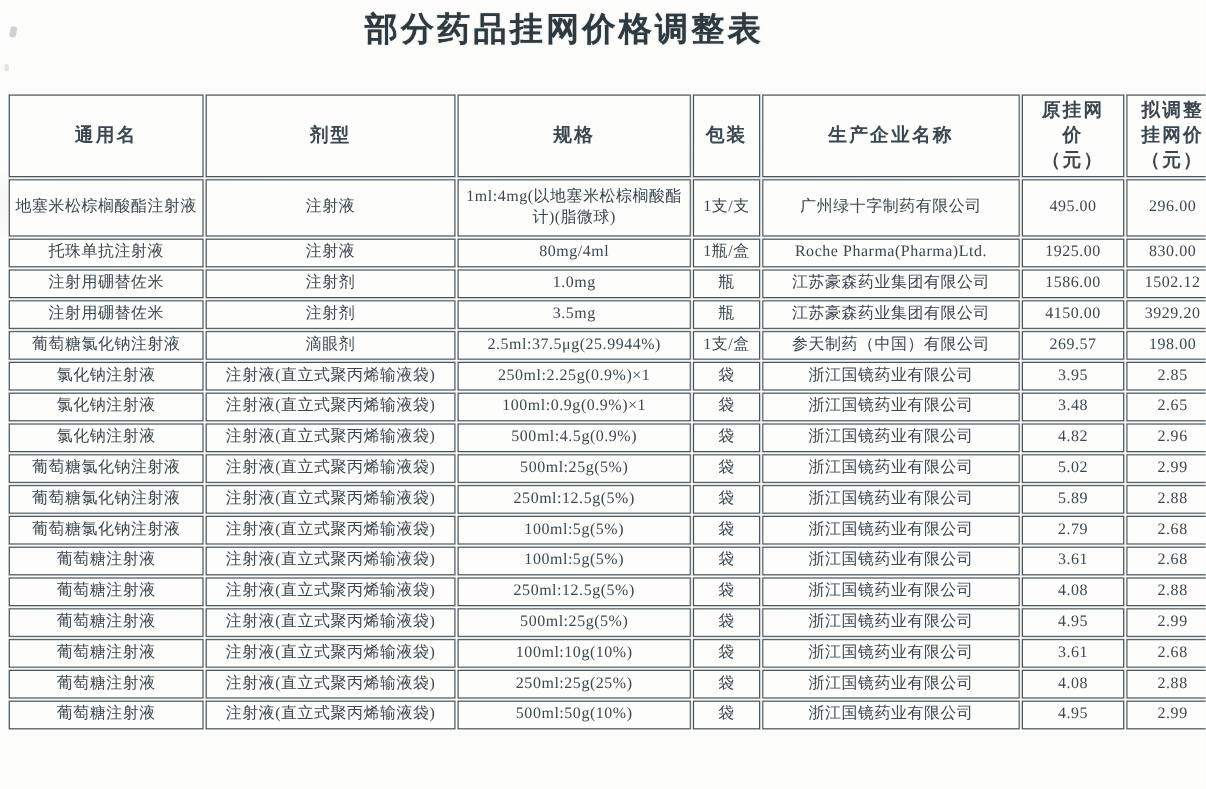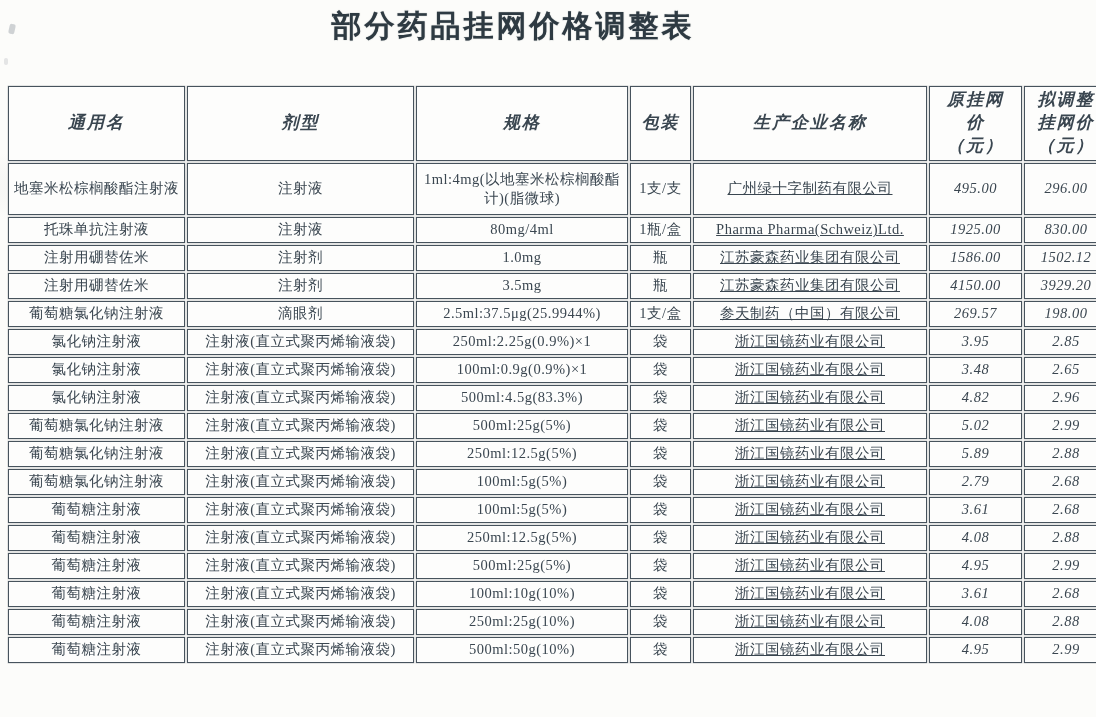--- a/index.html
+++ b/index.html
@@ -55,33 +55,32 @@
     overflow: hidden;
     box-shadow: 0 0 0 0.4px rgba(71,83,93,0.35);
   }
   table.grid th {
     height: 72px;
     font-size: 17px;
     font-weight: 700;
     letter-spacing: 2px;
     white-space: pre-line;
     line-height: 1.35;
-    font-style: italic;
   }
   table.grid td {
     height: 26px;
     font-size: 14.5px;
     letter-spacing: 0.5px;
     line-height: 1.3;
   }
   tbody tr.tall td { height: 52px; }
-  td.c-num  { font-size: 15px; letter-spacing: 0.5px; font-style: italic; }
+  td.c-num  { font-size: 15px; letter-spacing: 0.5px; }
   td.c-spec { font-size: 14px; letter-spacing: 0; }
   td.c-form { font-size: 14px; letter-spacing: 0; }
-  td.c-co   { font-size: 14.5px; letter-spacing: 1px; text-decoration: underline; }
+  td.c-co   { font-size: 14.5px; letter-spacing: 1px; }
 </style>
 </head>
 <body>
 
 <div class="page">
   <div class="scan-mark mark1"></div>
   <div class="scan-mark mark2"></div>
 
   <h1 class="title">部分药品挂网价格调整表</h1>
 
@@ -118,21 +117,21 @@
           <td class="c-pack">1支/支</td>
           <td class="c-co">广州绿十字制药有限公司</td>
           <td class="c-num">495.00</td>
           <td class="c-num">296.00</td>
         </tr>
         <tr>
           <td class="c-name">托珠单抗注射液</td>
           <td class="c-form">注射液</td>
           <td class="c-spec">80mg/4ml</td>
           <td class="c-pack">1瓶/盒</td>
-          <td class="c-co">Pharma Pharma(Schweiz)Ltd.</td>
+          <td class="c-co">Roche Pharma(Pharma)Ltd.</td>
           <td class="c-num">1925.00</td>
           <td class="c-num">830.00</td>
         </tr>
         <tr>
           <td class="c-name">注射用硼替佐米</td>
           <td class="c-form">注射剂</td>
           <td class="c-spec">1.0mg</td>
           <td class="c-pack">瓶</td>
           <td class="c-co">江苏豪森药业集团有限公司</td>
           <td class="c-num">1586.00</td>
@@ -170,21 +169,21 @@
           <td class="c-form">注射液(直立式聚丙烯输液袋)</td>
           <td class="c-spec">100ml:0.9g(0.9%)×1</td>
           <td class="c-pack">袋</td>
           <td class="c-co">浙江国镜药业有限公司</td>
           <td class="c-num">3.48</td>
           <td class="c-num">2.65</td>
         </tr>
         <tr>
           <td class="c-name">氯化钠注射液</td>
           <td class="c-form">注射液(直立式聚丙烯输液袋)</td>
-          <td class="c-spec">500ml:4.5g(83.3%)</td>
+          <td class="c-spec">500ml:4.5g(0.9%)</td>
           <td class="c-pack">袋</td>
           <td class="c-co">浙江国镜药业有限公司</td>
           <td class="c-num">4.82</td>
           <td class="c-num">2.96</td>
         </tr>
         <tr>
           <td class="c-name">葡萄糖氯化钠注射液</td>
           <td class="c-form">注射液(直立式聚丙烯输液袋)</td>
           <td class="c-spec">500ml:25g(5%)</td>
           <td class="c-pack">袋</td>
@@ -242,21 +241,21 @@
           <td class="c-form">注射液(直立式聚丙烯输液袋)</td>
           <td class="c-spec">100ml:10g(10%)</td>
           <td class="c-pack">袋</td>
           <td class="c-co">浙江国镜药业有限公司</td>
           <td class="c-num">3.61</td>
           <td class="c-num">2.68</td>
         </tr>
         <tr>
           <td class="c-name">葡萄糖注射液</td>
           <td class="c-form">注射液(直立式聚丙烯输液袋)</td>
-          <td class="c-spec">250ml:25g(10%)</td>
+          <td class="c-spec">250ml:25g(25%)</td>
           <td class="c-pack">袋</td>
           <td class="c-co">浙江国镜药业有限公司</td>
           <td class="c-num">4.08</td>
           <td class="c-num">2.88</td>
         </tr>
         <tr>
           <td class="c-name">葡萄糖注射液</td>
           <td class="c-form">注射液(直立式聚丙烯输液袋)</td>
           <td class="c-spec">500ml:50g(10%)</td>
           <td class="c-pack">袋</td>

